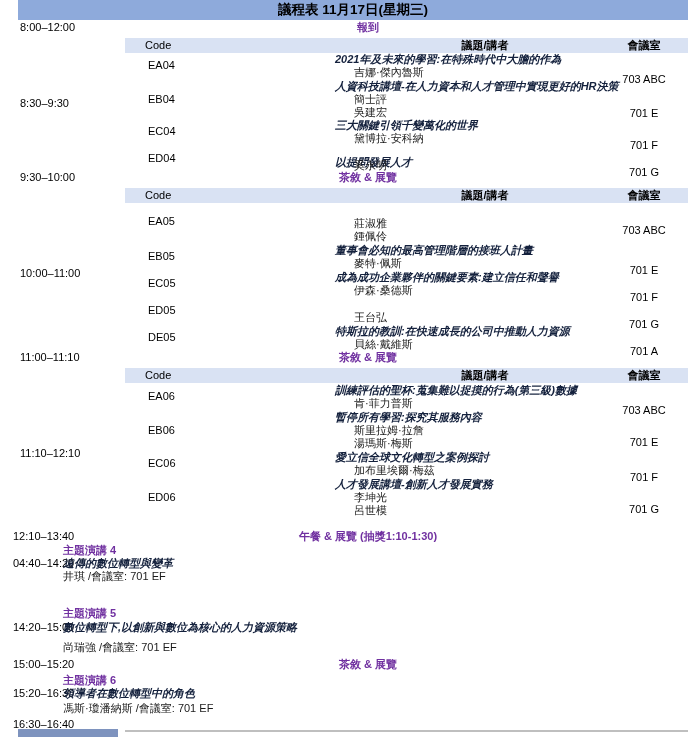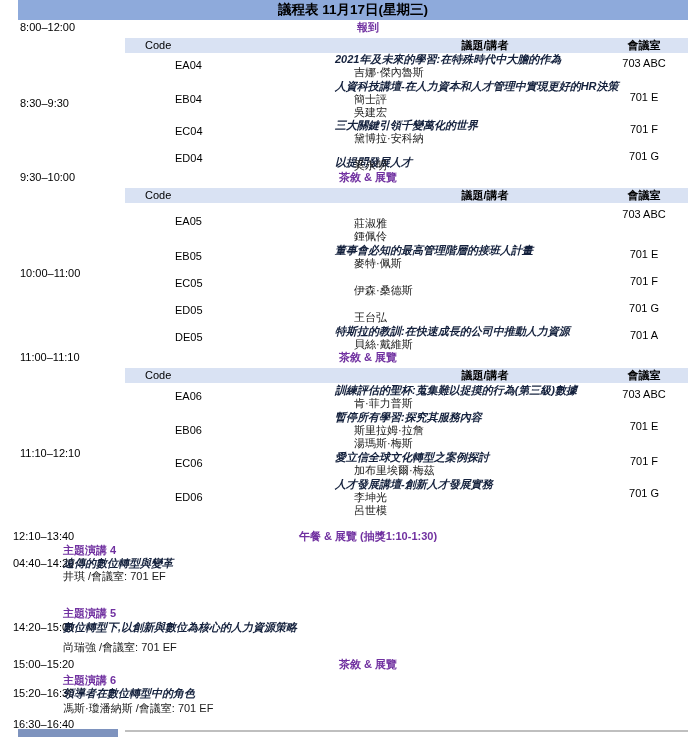--- a/index.html
+++ b/index.html
@@ -8,24 +8,24 @@
   .titlebar{position:absolute;left:18px;top:0;width:670px;height:20px;background:#8EAADB;
         display:flex;align-items:center;justify-content:center;font-weight:bold;font-size:13.5px;color:#000;}
   .abs{position:absolute;line-height:13px;white-space:nowrap;}
   .time{left:20px;}
   .time-b{left:13px;}
   .centerlab{left:48px;width:640px;text-align:center;color:#7030A0;font-weight:bold;white-space:nowrap;}
   .hdrband{position:absolute;left:125px;width:563px;height:15px;background:#D9E2F3;}
   .hdr-code{left:145px;}
   .hdr-topic{left:335px;width:300px;text-align:center;font-weight:bold;}
   .hdr-room{left:600px;width:88px;text-align:center;font-weight:bold;}
-  .code{left:148px;margin-left:27px;}
+  .code{left:148px;}
   .stitle{left:335px;font-weight:bold;font-style:italic;color:#14213d;}
   .speaker{left:354px;color:#1a1a1a;}
-  .room{left:600px;width:88px;text-align:center;}
+  .room{left:600px;width:88px;text-align:center;margin-top:16px;}
   .knhead{left:63px;color:#7030A0;font-weight:bold;}
   .kntitle{left:63px;font-weight:bold;font-style:italic;color:#14213d;}
   .knspeaker{left:63px;color:#1a1a1a;}
   .bottom-block{position:absolute;left:18px;top:729px;width:100px;height:8px;background:#7E93BE;}
   .bottom-line{position:absolute;left:125px;top:730px;width:563px;height:2px;background:#BFBFBF;}
 </style>
 </head>
 <body>
 
 <div class="page">
@@ -77,20 +77,21 @@
   <div class="abs speaker" style="top:217px">莊淑雅</div>
   <div class="abs speaker" style="top:230px">鍾佩伶</div>
   <div class="abs room" style="top:208px">703 ABC</div>
 
   <div class="abs code" style="top:250px">EB05</div>
   <div class="abs stitle" style="top:244px">董事會必知的最高管理階層的接班人計畫</div>
   <div class="abs speaker" style="top:257px">麥特·佩斯</div>
   <div class="abs room" style="top:248px">701 E</div>
 
   <div class="abs code" style="top:277px">EC05</div>
+  <div class="abs stitle" style="top:271px">成為成功企業夥伴的關鍵要素:建立信任和聲譽</div>
   <div class="abs speaker" style="top:284px">伊森·桑德斯</div>
   <div class="abs room" style="top:275px">701 F</div>
 
   <div class="abs code" style="top:304px">ED05</div>
   <div class="abs speaker" style="top:311px">王台弘</div>
   <div class="abs room" style="top:302px">701 G</div>
 
   <div class="abs code" style="top:331px">DE05</div>
   <div class="abs stitle" style="top:325px">特斯拉的教訓:在快速成長的公司中推動人力資源</div>
   <div class="abs speaker" style="top:338px">貝絲·戴維斯</div>

